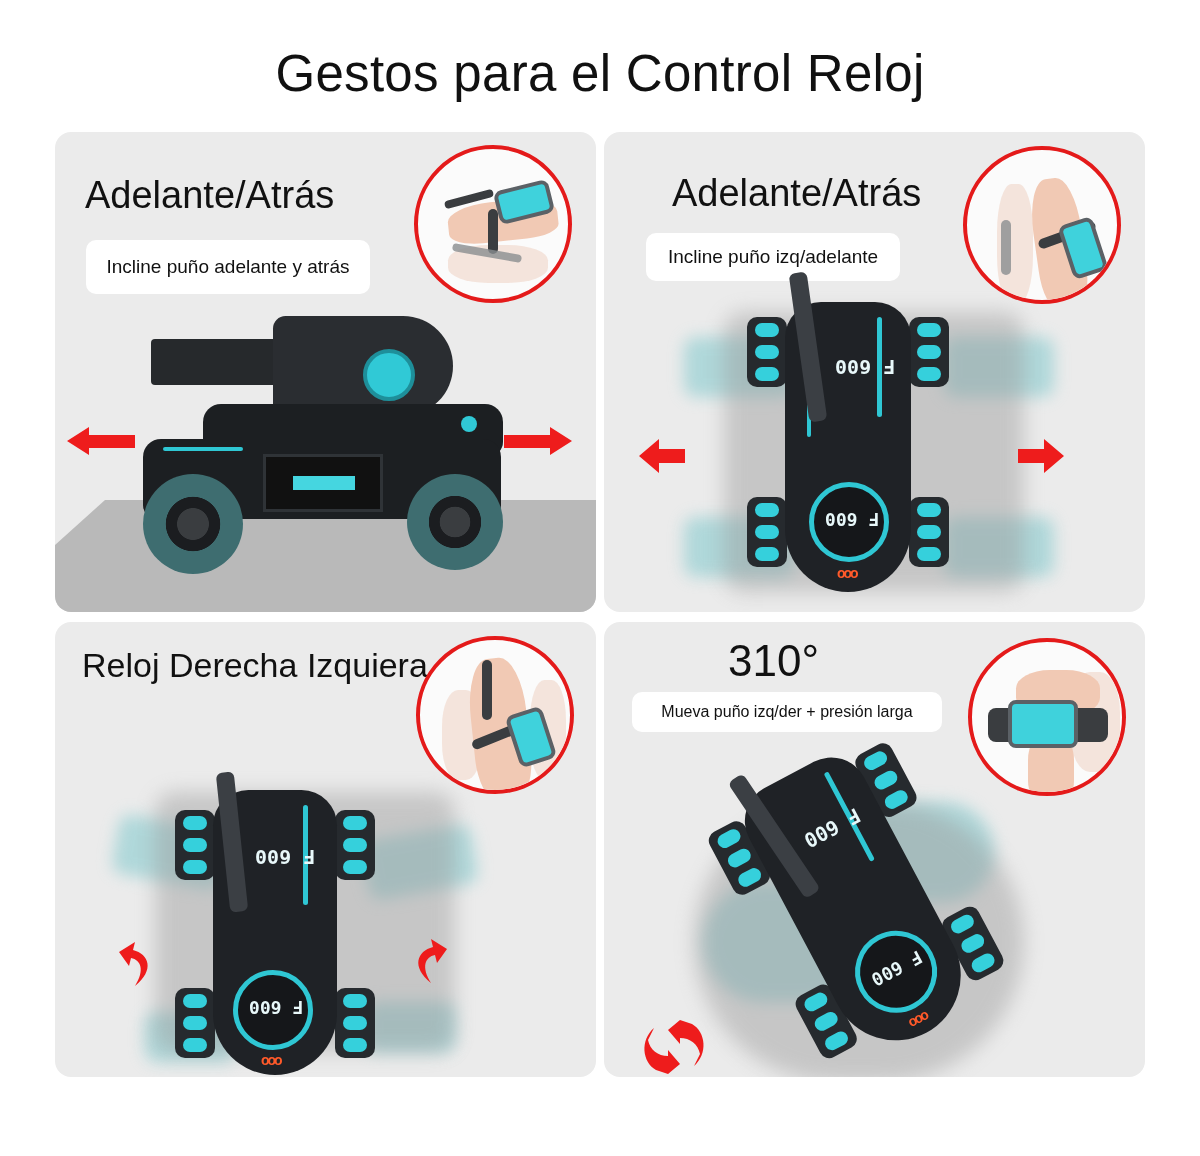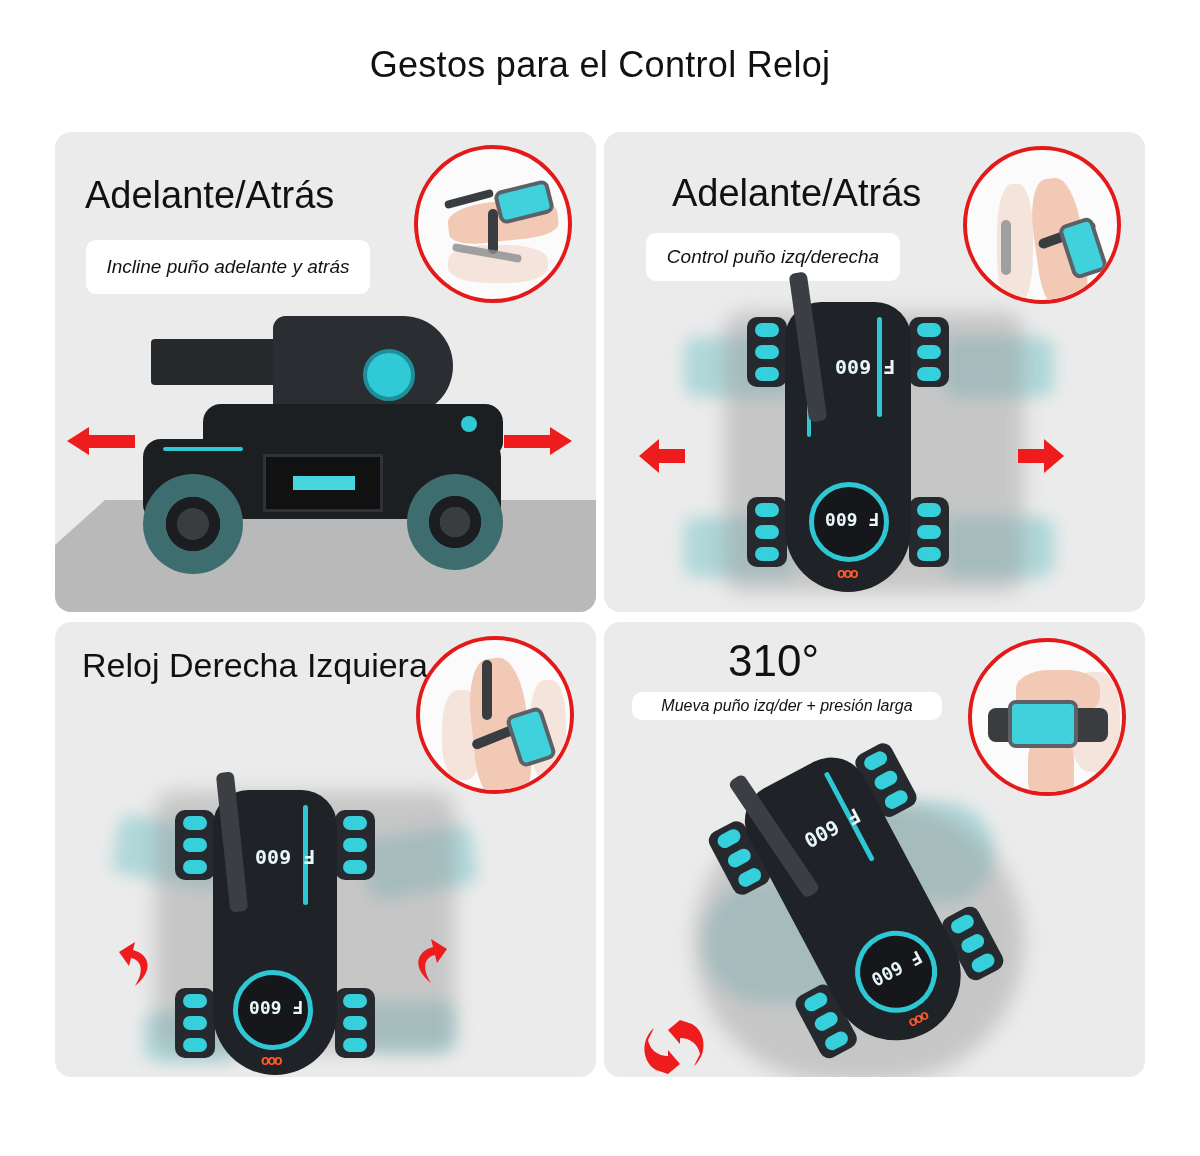--- a/index.html
+++ b/index.html
@@ -7,40 +7,39 @@
       width: 1200px; height: 1156px;
       background: #ffffff;
       font-family: "Liberation Sans", "DejaVu Sans", sans-serif;
       color: #111;
       overflow: hidden;
     }
     #root { position: relative; width: 1200px; height: 1156px; }
 
     .page-title {
       position: absolute; left: 0; top: 44px; width: 1200px;
-      text-align: center; font-size: 36px; font-weight: 400;
+      text-align: center; font-size: 51px; font-weight: 400;
       letter-spacing: 0.3px; color: #111;
     }
 
     .panel {
       position: absolute; background: #ebebeb; border-radius: 16px; overflow: hidden;
     }
     .p1 { left: 55px;  top: 132px; width: 541px; height: 480px; }
     .p2 { left: 604px; top: 132px; width: 541px; height: 480px; }
     .p3 { left: 55px;  top: 622px; width: 541px; height: 455px; }
     .p4 { left: 604px; top: 622px; width: 541px; height: 455px; }
 
     .heading {
       position: absolute; font-size: 38px; font-weight: 400; color: #111; white-space: nowrap;
     }
     .pill {
       position: absolute; background: #ffffff; border-radius: 10px;
       font-size: 19px; color: #111; display: flex; align-items: center; justify-content: center;
       white-space: nowrap;
-      font-style: italic;
     }
 
     .gesture-circle {
       position: absolute; width: 158px; height: 158px; border-radius: 50%;
       border: 4px solid #e41a1a; background: #fbfbfb; overflow: hidden;
     }
     .skin { position: absolute; background: #f1c9b4; border-radius: 40% 40% 30% 30%; }
     .skin-ghost { position: absolute; background: #f1dcd2; border-radius: 40%; opacity: .75; }
     .strap { position: absolute; background: #3a3d40; border-radius: 6px; }
     .strap-ghost { position: absolute; background: #8a8d90; border-radius: 6px; opacity: .8; }
@@ -116,21 +115,21 @@
     <svg class="arrow" style="left:12px; top:292px;" width="70" height="34" viewBox="0 0 70 34">
       <polygon points="0,17 22,3 22,11 68,11 68,24 22,24 22,31" fill="#ee1c1c"></polygon>
     </svg>
     <svg class="arrow" style="left:447px; top:292px;" width="70" height="34" viewBox="0 0 70 34">
       <polygon points="70,17 48,3 48,11 2,11 2,24 48,24 48,31" fill="#ee1c1c"></polygon>
     </svg>
   </section>
 
   <section class="panel p2">
     <div class="heading" style="left:68px; top:40px;">Adelante/Atrás</div>
-    <div class="pill" style="left:42px; top:101px; width:254px; height:48px;">Control puño izq/derecha</div>
+    <div class="pill" style="left:42px; top:101px; width:254px; height:48px;">Incline puño izq/adelante</div>
 
     <div class="gesture-circle" style="left:359px; top:14px;">
       <div class="skin-ghost" style="left:30px; top:34px; width:36px; height:120px;"></div>
       <div class="skin" style="left:68px; top:28px; width:48px; height:130px; transform:rotate(-8deg);"></div>
       <div class="strap-ghost" style="left:34px; top:70px; width:10px; height:55px;"></div>
       <div class="strap" style="left:70px; top:80px; width:60px; height:10px; transform:rotate(-20deg);"></div>
       <div class="watch" style="left:98px; top:70px; width:36px; height:56px; transform:rotate(-18deg);"></div>
     </div>
 
     <div class="blur-trail" style="left:80px; top:205px; width:110px; height:60px;"></div>
@@ -229,21 +228,21 @@
     <svg class="arrow" style="left:58px; top:318px;" width="46" height="48" viewBox="0 0 46 48">
       <path d="M6,12 L22,2 L20,10 C36,14 42,30 22,46 C32,30 28,20 18,18 L16,26 Z" fill="#ee1c1c"></path>
     </svg>
     <svg class="arrow" style="left:352px; top:315px;" width="46" height="48" viewBox="0 0 46 48">
       <path d="M40,12 L24,2 L26,10 C10,14 4,30 24,46 C14,30 18,20 28,18 L30,26 Z" fill="#ee1c1c"></path>
     </svg>
   </section>
 
   <section class="panel p4">
     <div class="heading" style="left:124px; top:14px; font-size:44px;">310°</div>
-    <div class="pill" style="left:28px; top:70px; width:310px; height:28px; font-size:16px;">Mueva puño izq/der + presión larga</div>
+    <div class="pill" style="left:28px; top:70px; width:310px; height:40px; font-size:16px;">Mueva puño izq/der + presión larga</div>
 
     <div class="gesture-circle" style="left:364px; top:16px;">
       <div class="skin-ghost" style="left:98px; top:30px; width:50px; height:100px;"></div>
       <div class="skin" style="left:56px; top:90px; width:46px; height:70px;"></div>
       <div class="skin" style="left:44px; top:28px; width:84px; height:46px; border-radius:40%;"></div>
       <div class="strap" style="left:16px; top:66px; width:120px; height:34px; border-radius:8px;"></div>
       <div class="watch" style="left:36px; top:58px; width:70px; height:48px;"></div>
     </div>
 
     <div class="blur-trail" style="left:100px; top:260px; width:160px; height:120px; border-radius:60px;"></div>

